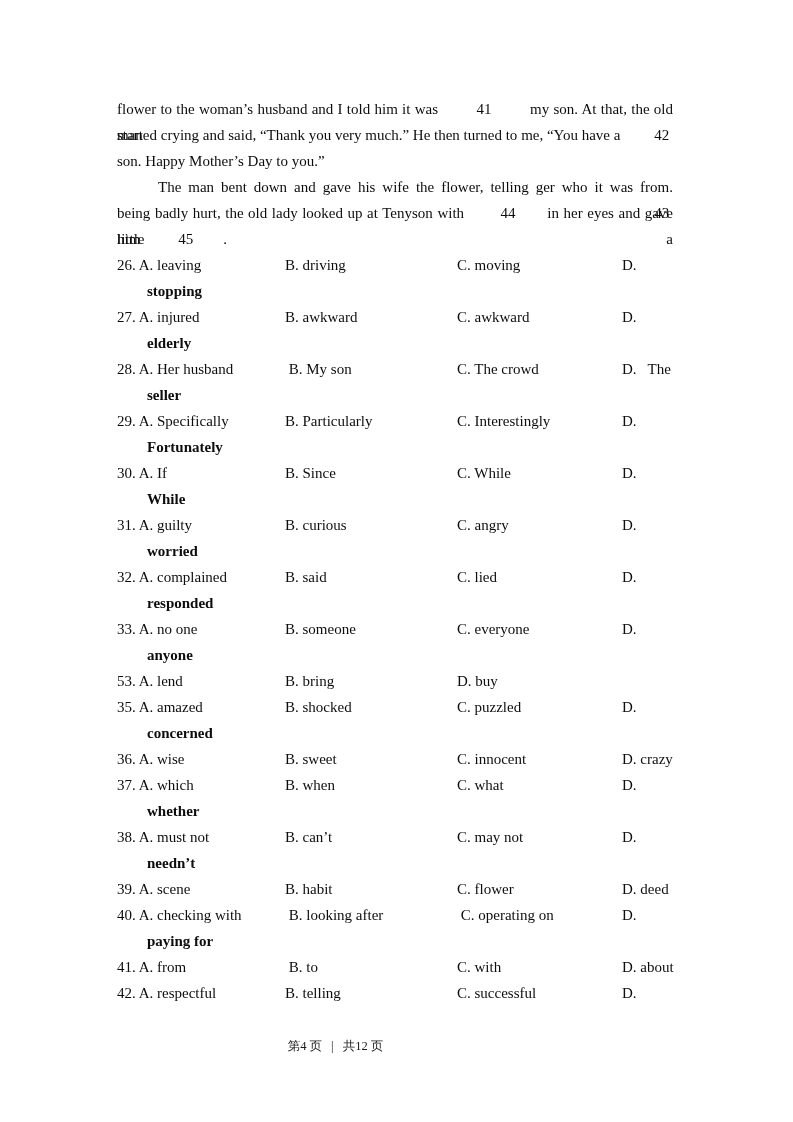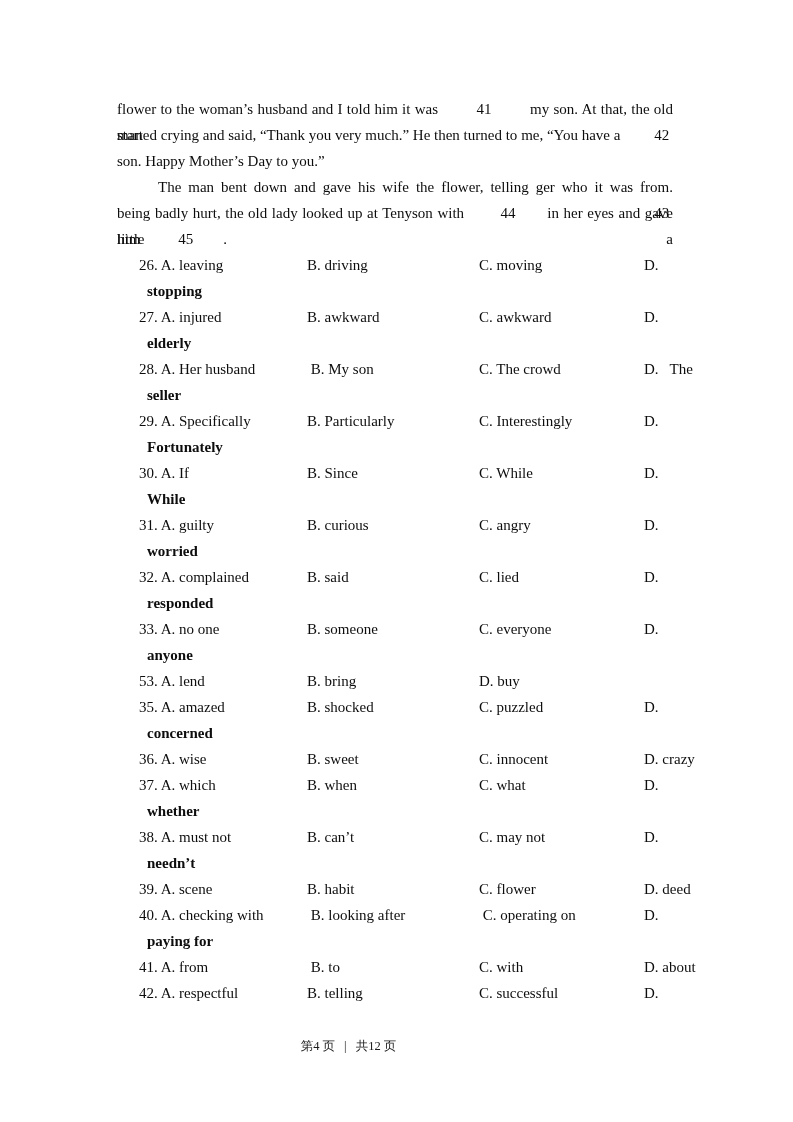--- a/index.html
+++ b/index.html
@@ -37,21 +37,20 @@
   .blank {
     text-decoration-thickness: 1px;
     text-underline-offset: 3px;
   }
   .qrow {
     display: grid;
     grid-template-columns: 168px 172px 165px 1fr;
     font-size: 15px;
     line-height: 26px;
     height: 26px;
-    margin-left: 22px;
   }
   .qcell {
     white-space: pre;
     overflow: visible;
   }
   .qcont {
     font-size: 15px;
     line-height: 26px;
     height: 26px;
     padding-left: 30px;
@@ -60,21 +59,20 @@
   }
   .footer {
     position: absolute;
     top: 1035px;
     left: 0;
     width: 671px;
     text-align: center;
     font-size: 12.5px;
     line-height: 22px;
     color: #1a1a1a;
-    margin-left: 13px;
   }
   .footer .sep {
     margin: 0 9px;
   }
 </style>
 </head>
 <body>
 
 <div class="content">
   <div>

